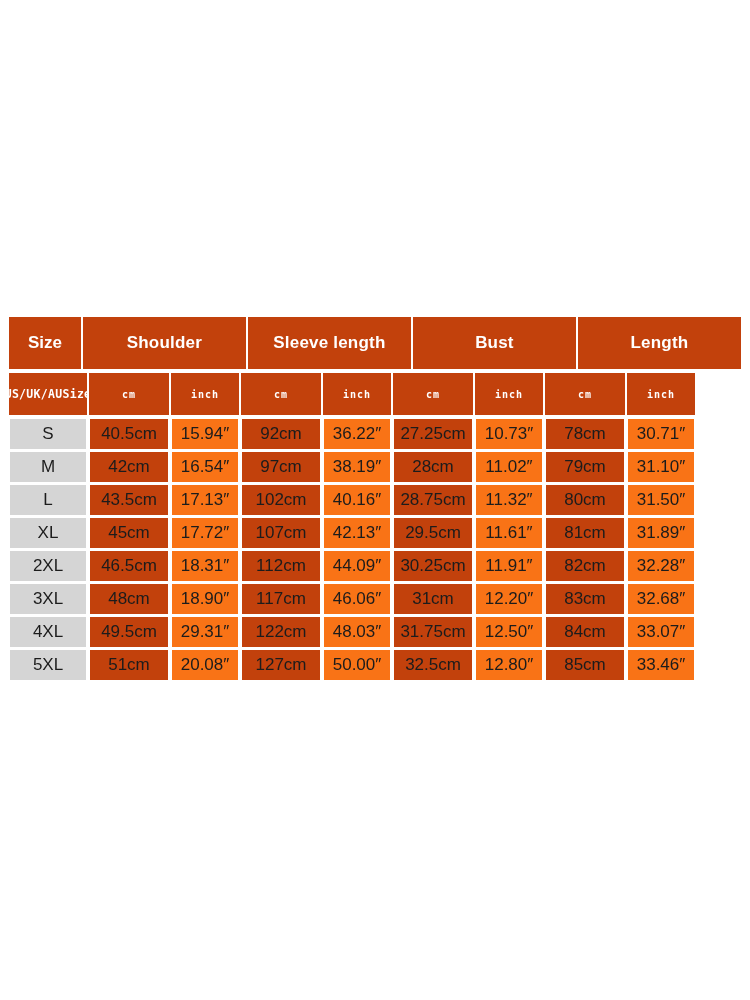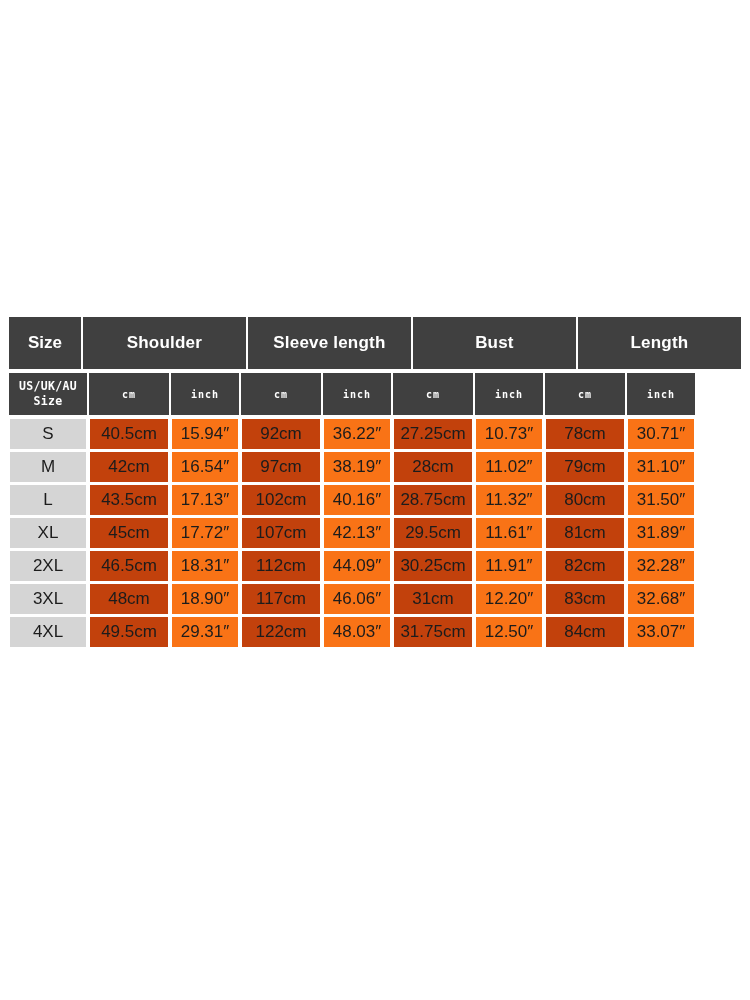--- a/index.html
+++ b/index.html
@@ -40,21 +40,21 @@
     text-align: center;
     overflow: hidden;
     white-space: nowrap;
   }
 
   
   .hdr-group-row { height: 54px; margin-bottom: 2px; }
   .hdr-unit-row  { height: 44px; margin-bottom: 3px; }
 
   .hdr {
-    background: #404040;
+    background: #c2410c;
     color: #ffffff;
     border: 1px solid #ffffff;
   }
 
   .hdr-group {
     font-size: 17px;
     font-weight: 700;
     letter-spacing: 0.2px;
   }
 
@@ -70,21 +70,21 @@
     font-weight: 700;
   }
 
   .hdr-size-sub {
     font-family: "DejaVu Sans Mono", "Liberation Mono", monospace;
     font-size: 11.5px;
     font-weight: 700;
     line-height: 15px;
     letter-spacing: 0.3px;
     display: flex;
-    flex-direction: column;
+    flex-direction: row;
     justify-content: center;
   }
 
   
   .data-row { height: 30px; margin-bottom: 3px; }
 
   .data-row .cell {
     font-size: 17px;
     color: #1c1c1c;
     font-weight: 400;
@@ -204,16 +204,27 @@
           <div class="cell c-size w-size">4XL</div>
           <div class="cell c-cm w-cm">49.5cm</div>
           <div class="cell c-in w-in">29.31″</div>
           <div class="cell c-cm w-cm">122cm</div>
           <div class="cell c-in w-in">48.03″</div>
           <div class="cell c-cm w-cm">31.75cm</div>
           <div class="cell c-in w-in">12.50″</div>
           <div class="cell c-cm w-cm">84cm</div>
           <div class="cell c-in w-in">33.07″</div>
         </div>
+        <div class="row data-row">
+          <div class="cell c-size w-size">5XL</div>
+          <div class="cell c-cm w-cm">51cm</div>
+          <div class="cell c-in w-in">20.08″</div>
+          <div class="cell c-cm w-cm">127cm</div>
+          <div class="cell c-in w-in">50.00″</div>
+          <div class="cell c-cm w-cm">32.5cm</div>
+          <div class="cell c-in w-in">12.80″</div>
+          <div class="cell c-cm w-cm">85cm</div>
+          <div class="cell c-in w-in">33.46″</div>
+        </div>
       </div>
 
   </div>
 </div>
 
 </body></html>

